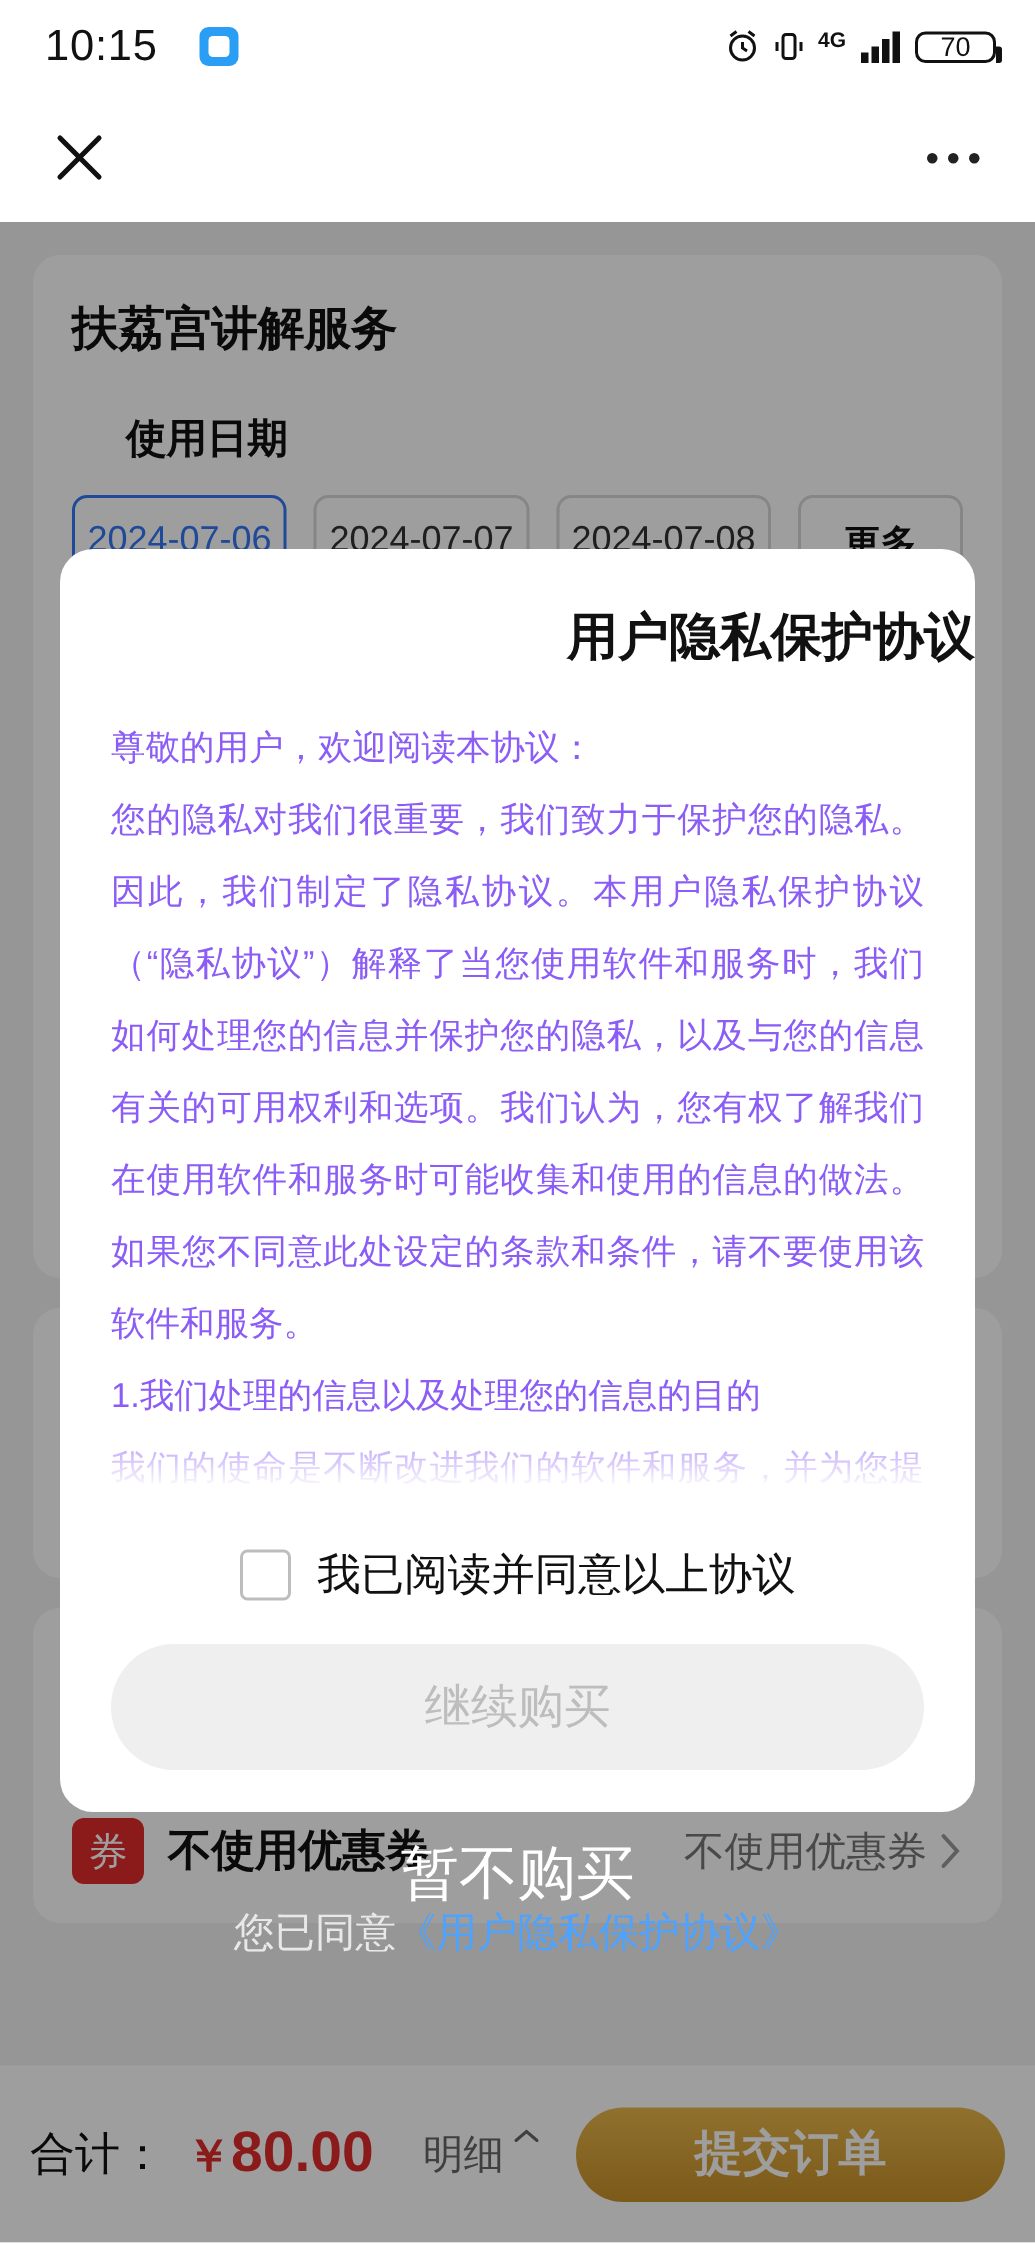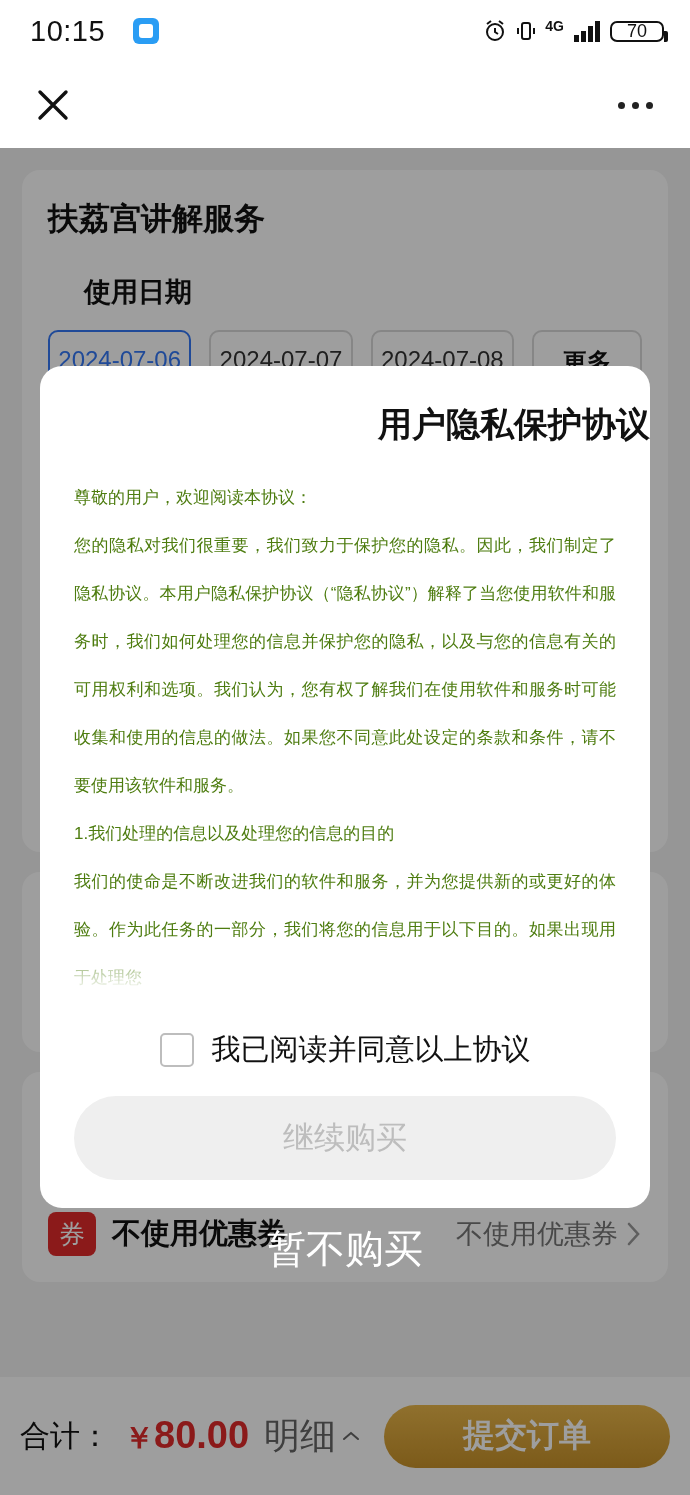--- a/index.html
+++ b/index.html
@@ -132,21 +132,21 @@
   
   .bottombar {
     position: absolute; left: 0; right: 0; bottom: 0;
     height: 118px; background:#ffffff;
     display:flex; align-items:center; padding: 0 20px;
     gap: 10px;
   }
   .total-label { font-size: 30px; color:#111; }
   .total-price { font-size: 38px; font-weight: bold; color:#e02b2b; margin-left: 4px;}
   .total-price .yen { font-size: 30px; }
-  .detail-link { font-size:36px; color:#666; margin-left: auto; margin-right: 14px; display:flex; align-items:center; gap:6px;}
+  .detail-link { font-size:27px; color:#666; margin-left: auto; margin-right: 14px; display:flex; gap:6px;}
   .submit-btn {
     width: 286px; height: 63px; border-radius: 41px;
     background: linear-gradient(180deg,#e8b64a,#c8922a);
     color:#fff; font-size: 32px; font-weight: bold;
     display:flex; align-items:center; justify-content:center;
   }
 
   
   .dim {
     position:absolute; top:148px; left:0; right:0; bottom:0;
@@ -167,21 +167,21 @@
     text-align:right; font-size: 34px; font-weight:bold; color:#111;
     padding: 36px 0 26px 0;
   }
   .modal-body {
     flex: 1;
     overflow: hidden;
     padding: 0 34px;
     position: relative;
   }
   .modal-body p {
-    font-size: 17px; line-height: 48px; color:#4d7c0f; text-align: justify;
+    font-size: 23px; line-height: 48px; color:#8b5cf6; text-align: justify;
   }
   .fade {
     position:absolute; left:0; right:0; bottom:0; height: 70px;
     background: linear-gradient(180deg, rgba(255,255,255,0), #ffffff 78%);
     pointer-events:none;
   }
   .modal-foot { padding: 0 34px 28px 34px; }
   .agree-row {
     display:flex; align-items:center; justify-content:center; gap: 18px;
     padding: 22px 0 26px 0;
@@ -315,14 +315,17 @@
     <div class="modal-foot">
       <div class="agree-row">
         <div class="checkbox"></div>
         <div class="agree-text">我已阅读并同意以上协议</div>
       </div>
       <div class="continue-btn">继续购买</div>
     </div>
   </div>
 
   <div class="not-buy">暂不购买</div>
+  <div class="agreed-line">
+    <span>您已同意</span><a href="#">《用户隐私保护协议》</a>
+  </div>
 
 </div>
 
 </body></html>

